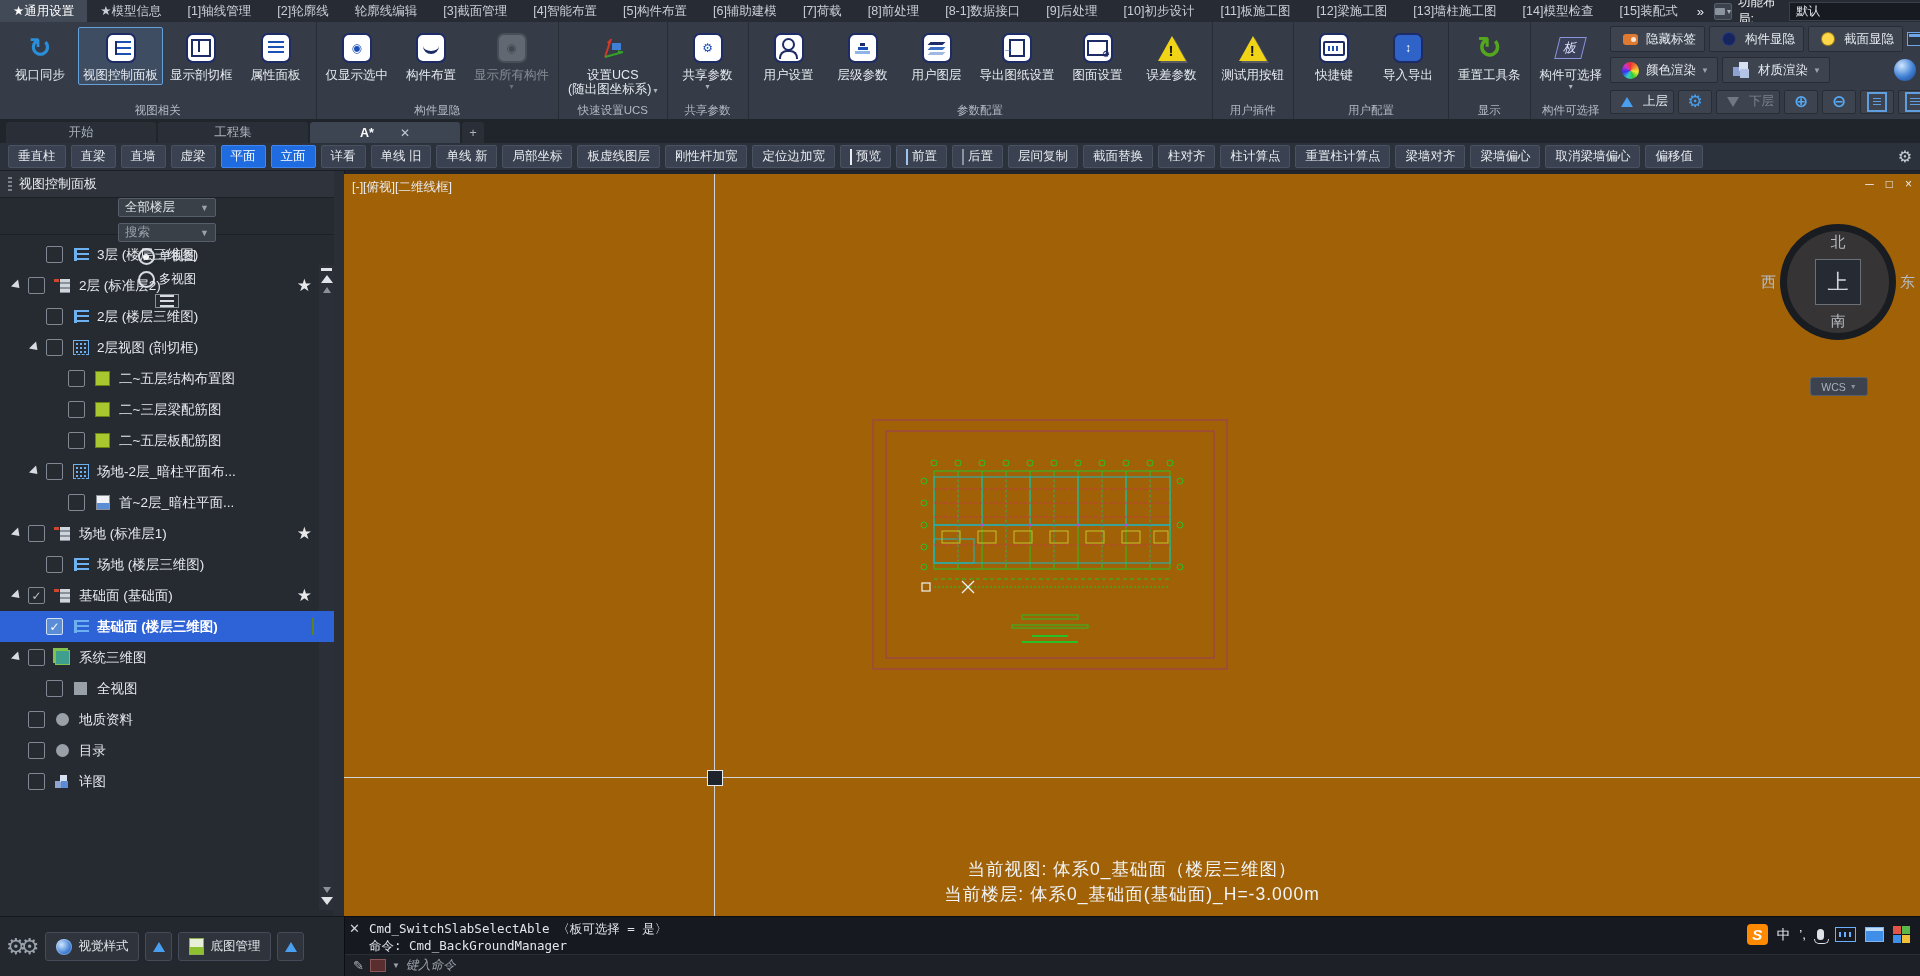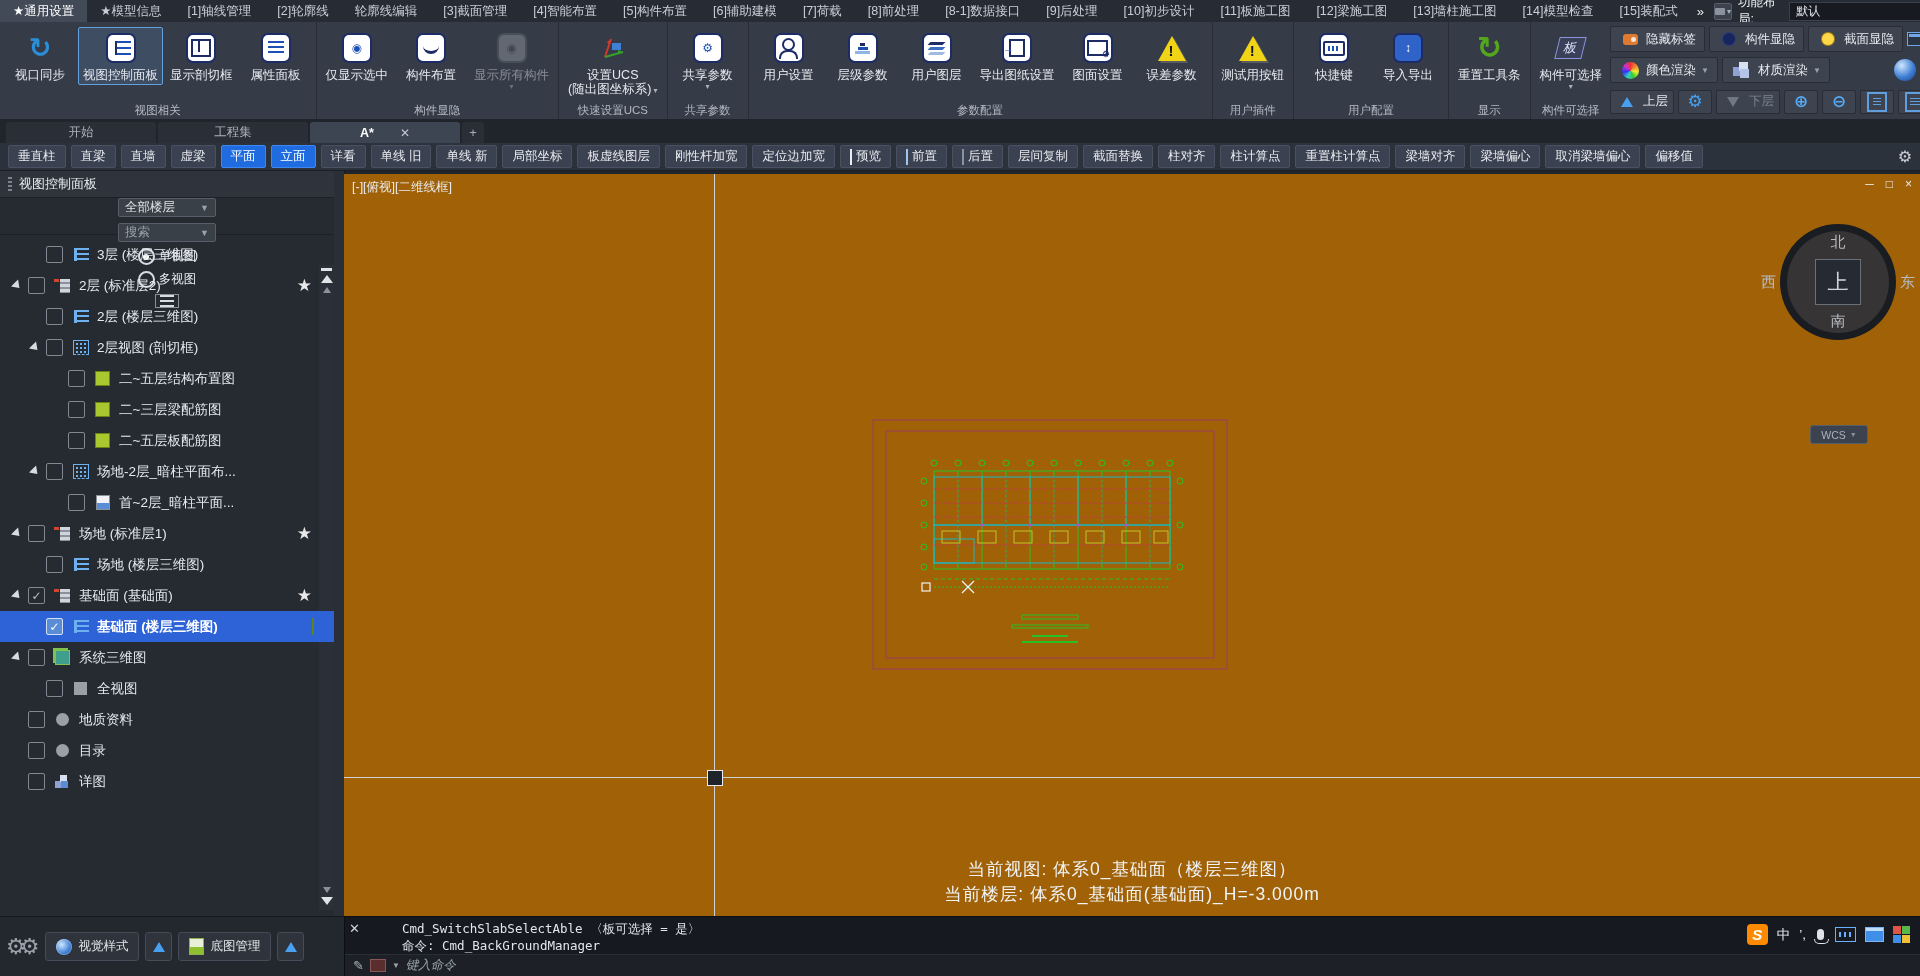--- a/index.html
+++ b/index.html
@@ -158,37 +158,37 @@
   .crosshair-v{position:absolute;left:370px;top:0;width:1px;height:100%;background:#cfd3d8;}
   .crosshair-h{position:absolute;left:0;top:603px;width:100%;height:1px;background:#cfd3d8;}
   .pickbox{position:absolute;left:363px;top:596px;width:14px;height:14px;border:1px solid #e8ebef;background:#1f242c;}
   .compass{position:absolute;left:1436px;top:50px;width:116px;height:116px;border-radius:50%;background:rgba(44,48,56,.92);border:7px solid rgba(22,25,30,.9);box-sizing:border-box;color:#b6bcc4;}
   .compass .pt{position:absolute;font-size:15px;}
   .compass .n{top:2px;left:50%;transform:translateX(-50%);}
   .compass .s{bottom:2px;left:50%;transform:translateX(-50%);}
   .compass .w{left:-26px;top:50%;transform:translateY(-50%);}
   .compass .e{right:-26px;top:50%;transform:translateY(-50%);}
   .compass .ctr{position:absolute;left:50%;top:50%;transform:translate(-50%,-50%);width:44px;height:44px;background:#262b33;border:1px solid #6a7078;display:flex;align-items:center;justify-content:center;font-size:21px;color:#cfd4da;}
-  .wcs{position:absolute;left:1466px;top:203px;width:56px;height:17px;background:#3c434e;border:1px solid #565e6a;border-radius:3px;color:#aab2bc;font-size:10.5px;display:flex;align-items:center;justify-content:center;gap:4px;margin-top:48px;}
+  .wcs{position:absolute;left:1466px;top:203px;width:56px;height:17px;background:#3c434e;border:1px solid #565e6a;border-radius:3px;color:#aab2bc;font-size:10.5px;display:flex;align-items:center;justify-content:center;gap:4px;}
   .wcs .arr{font-size:7px;color:#8a919b;}
   .cv-status{position:absolute;left:0;width:100%;text-align:center;color:#f2f4f7;font-size:17.5px;letter-spacing:1px;}
   .cv-status.l1{top:683px;}
   .cv-status.l2{top:708px;}
   .plan{position:absolute;left:528px;top:245px;}
 
   
   .bottombar{position:absolute;left:0;top:916px;width:1920px;height:60px;display:flex;}
   .bl-panel{width:344px;background:#23272e;border-top:1px solid #14171c;display:flex;align-items:center;gap:6px;padding:0 6px;box-sizing:border-box;}
   .bl-gear{color:#9aa2ac;font-size:22px;letter-spacing:-6px;margin-right:6px;}
   .bl-btn{height:27px;display:flex;align-items:center;gap:6px;background:#2e333c;border:1px solid #454c58;border-radius:3px;padding:0 10px;color:#dfe3e8;font-size:12.5px;white-space:nowrap;}
   .bl-up{width:25px;height:27px;background:#2e333c;border:1px solid #454c58;border-radius:3px;display:flex;align-items:center;justify-content:center;}
   .globe{width:16px;height:16px;border-radius:50%;background:radial-gradient(circle at 35% 35%,#cfe6ff,#3f7fd4 60%,#1a4a8f);box-shadow:inset 0 0 0 1px rgba(255,255,255,.3);}
   .basemap-ic{width:13px;height:15px;background:#e8f0d8;border:1px solid #8fae4e;box-shadow:inset 0 -7px 0 #8fc030;}
   .cmd{flex:1;background:#16191f;border-top:1px solid #0c0e12;border-left:1px solid #0c0e12;position:relative;display:flex;flex-direction:column;}
-  .cmd-hist{flex:1;padding:3px 8px 0 24px;font-family:"DejaVu Sans Mono","Liberation Mono",monospace;font-size:12.5px;color:#e2e6ea;line-height:17px;margin-left:33px;}
+  .cmd-hist{flex:1;padding:3px 8px 0 24px;font-family:"DejaVu Sans Mono","Liberation Mono",monospace;font-size:12.5px;color:#e2e6ea;line-height:17px;}
   .cmd-x{position:absolute;left:4px;top:4px;color:#cfd4da;font-size:13px;}
   .cmd-input{height:22px;background:#1d2127;border-top:1px solid #2a2f37;display:flex;align-items:center;gap:6px;padding:0 8px;}
   .cmd-pen{color:#aab2bc;font-size:13px;}
   .cmd-boxic{width:14px;height:11px;background:#5a2e2e;border:1px solid #8a5656;}
   .cmd-arr{color:#9aa2ac;font-size:8px;}
   .cmd-ph{color:#9aa1ab;font-style:italic;font-size:12.5px;}
   .tray{position:absolute;right:10px;top:7px;display:flex;align-items:center;gap:9px;}
   .tr-s{width:21px;height:21px;border-radius:4px;background:#ff8a00;color:#fff;font-weight:bold;font-size:15px;display:flex;align-items:center;justify-content:center;font-style:italic;}
   .tr-txt{color:#e8ebef;font-size:13.5px;}
   .tr-mic{width:7px;height:11px;border-radius:4px;background:#dfe3e8;position:relative;margin:0 2px;}

